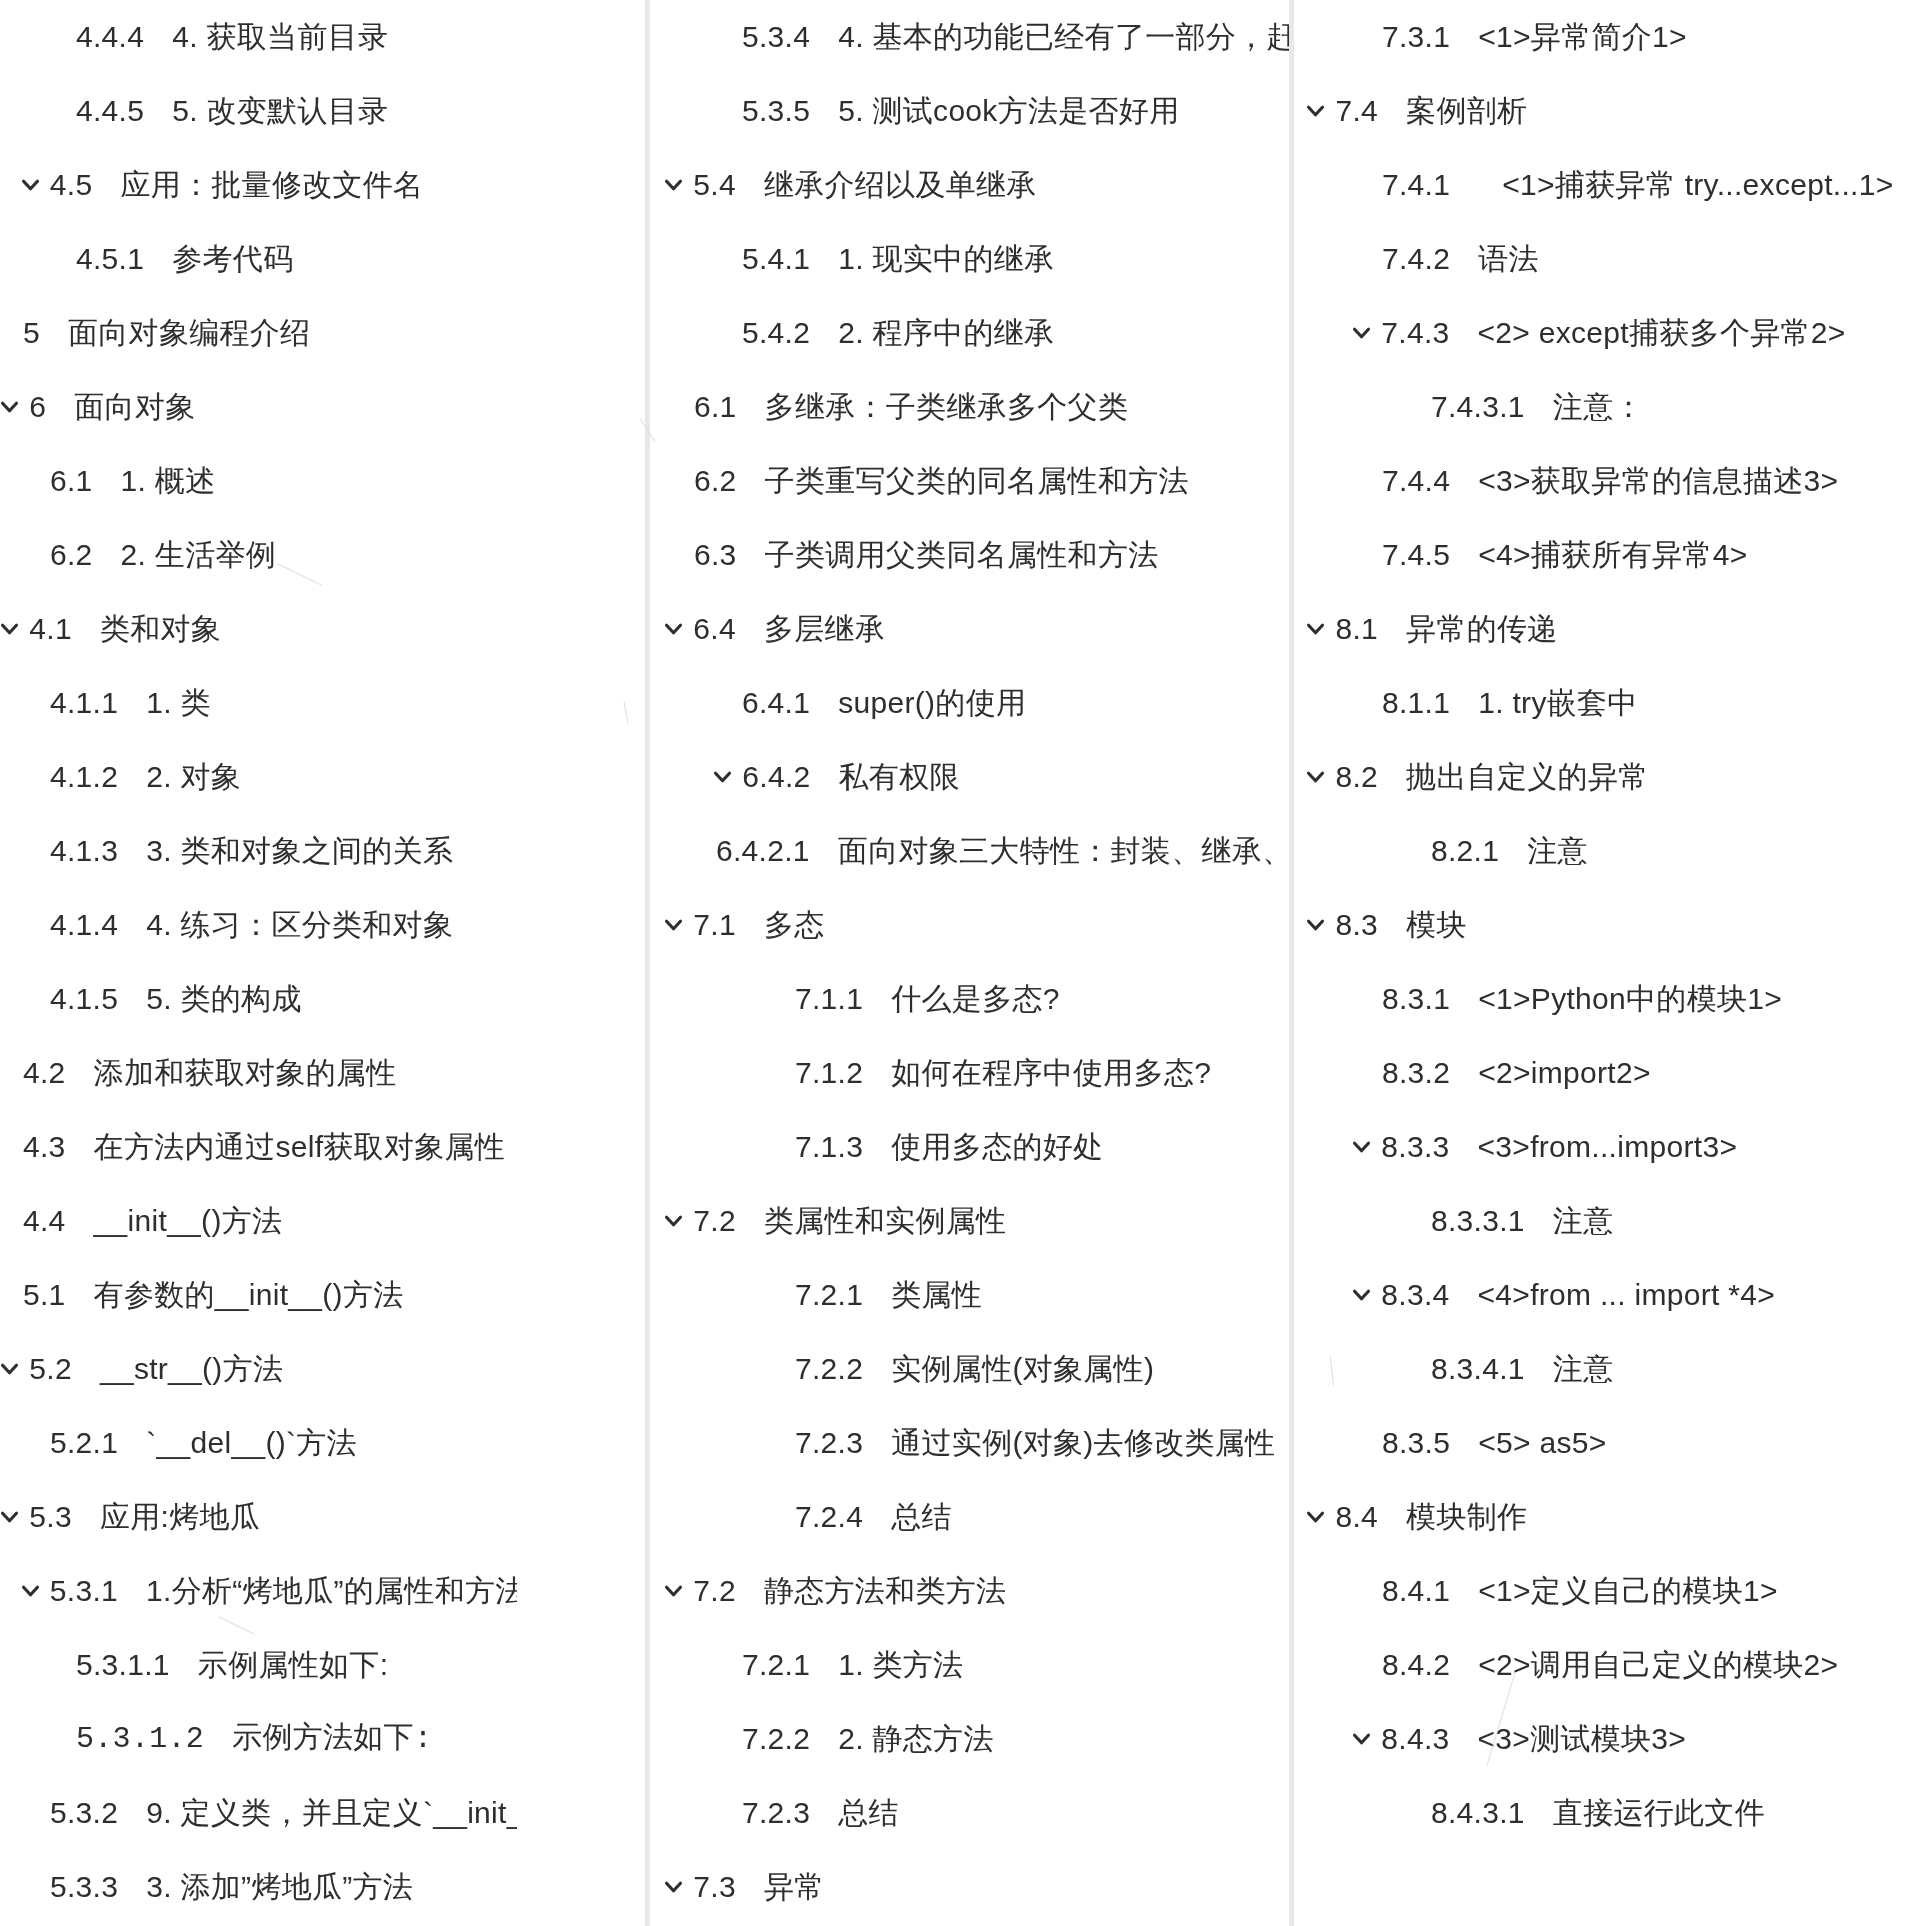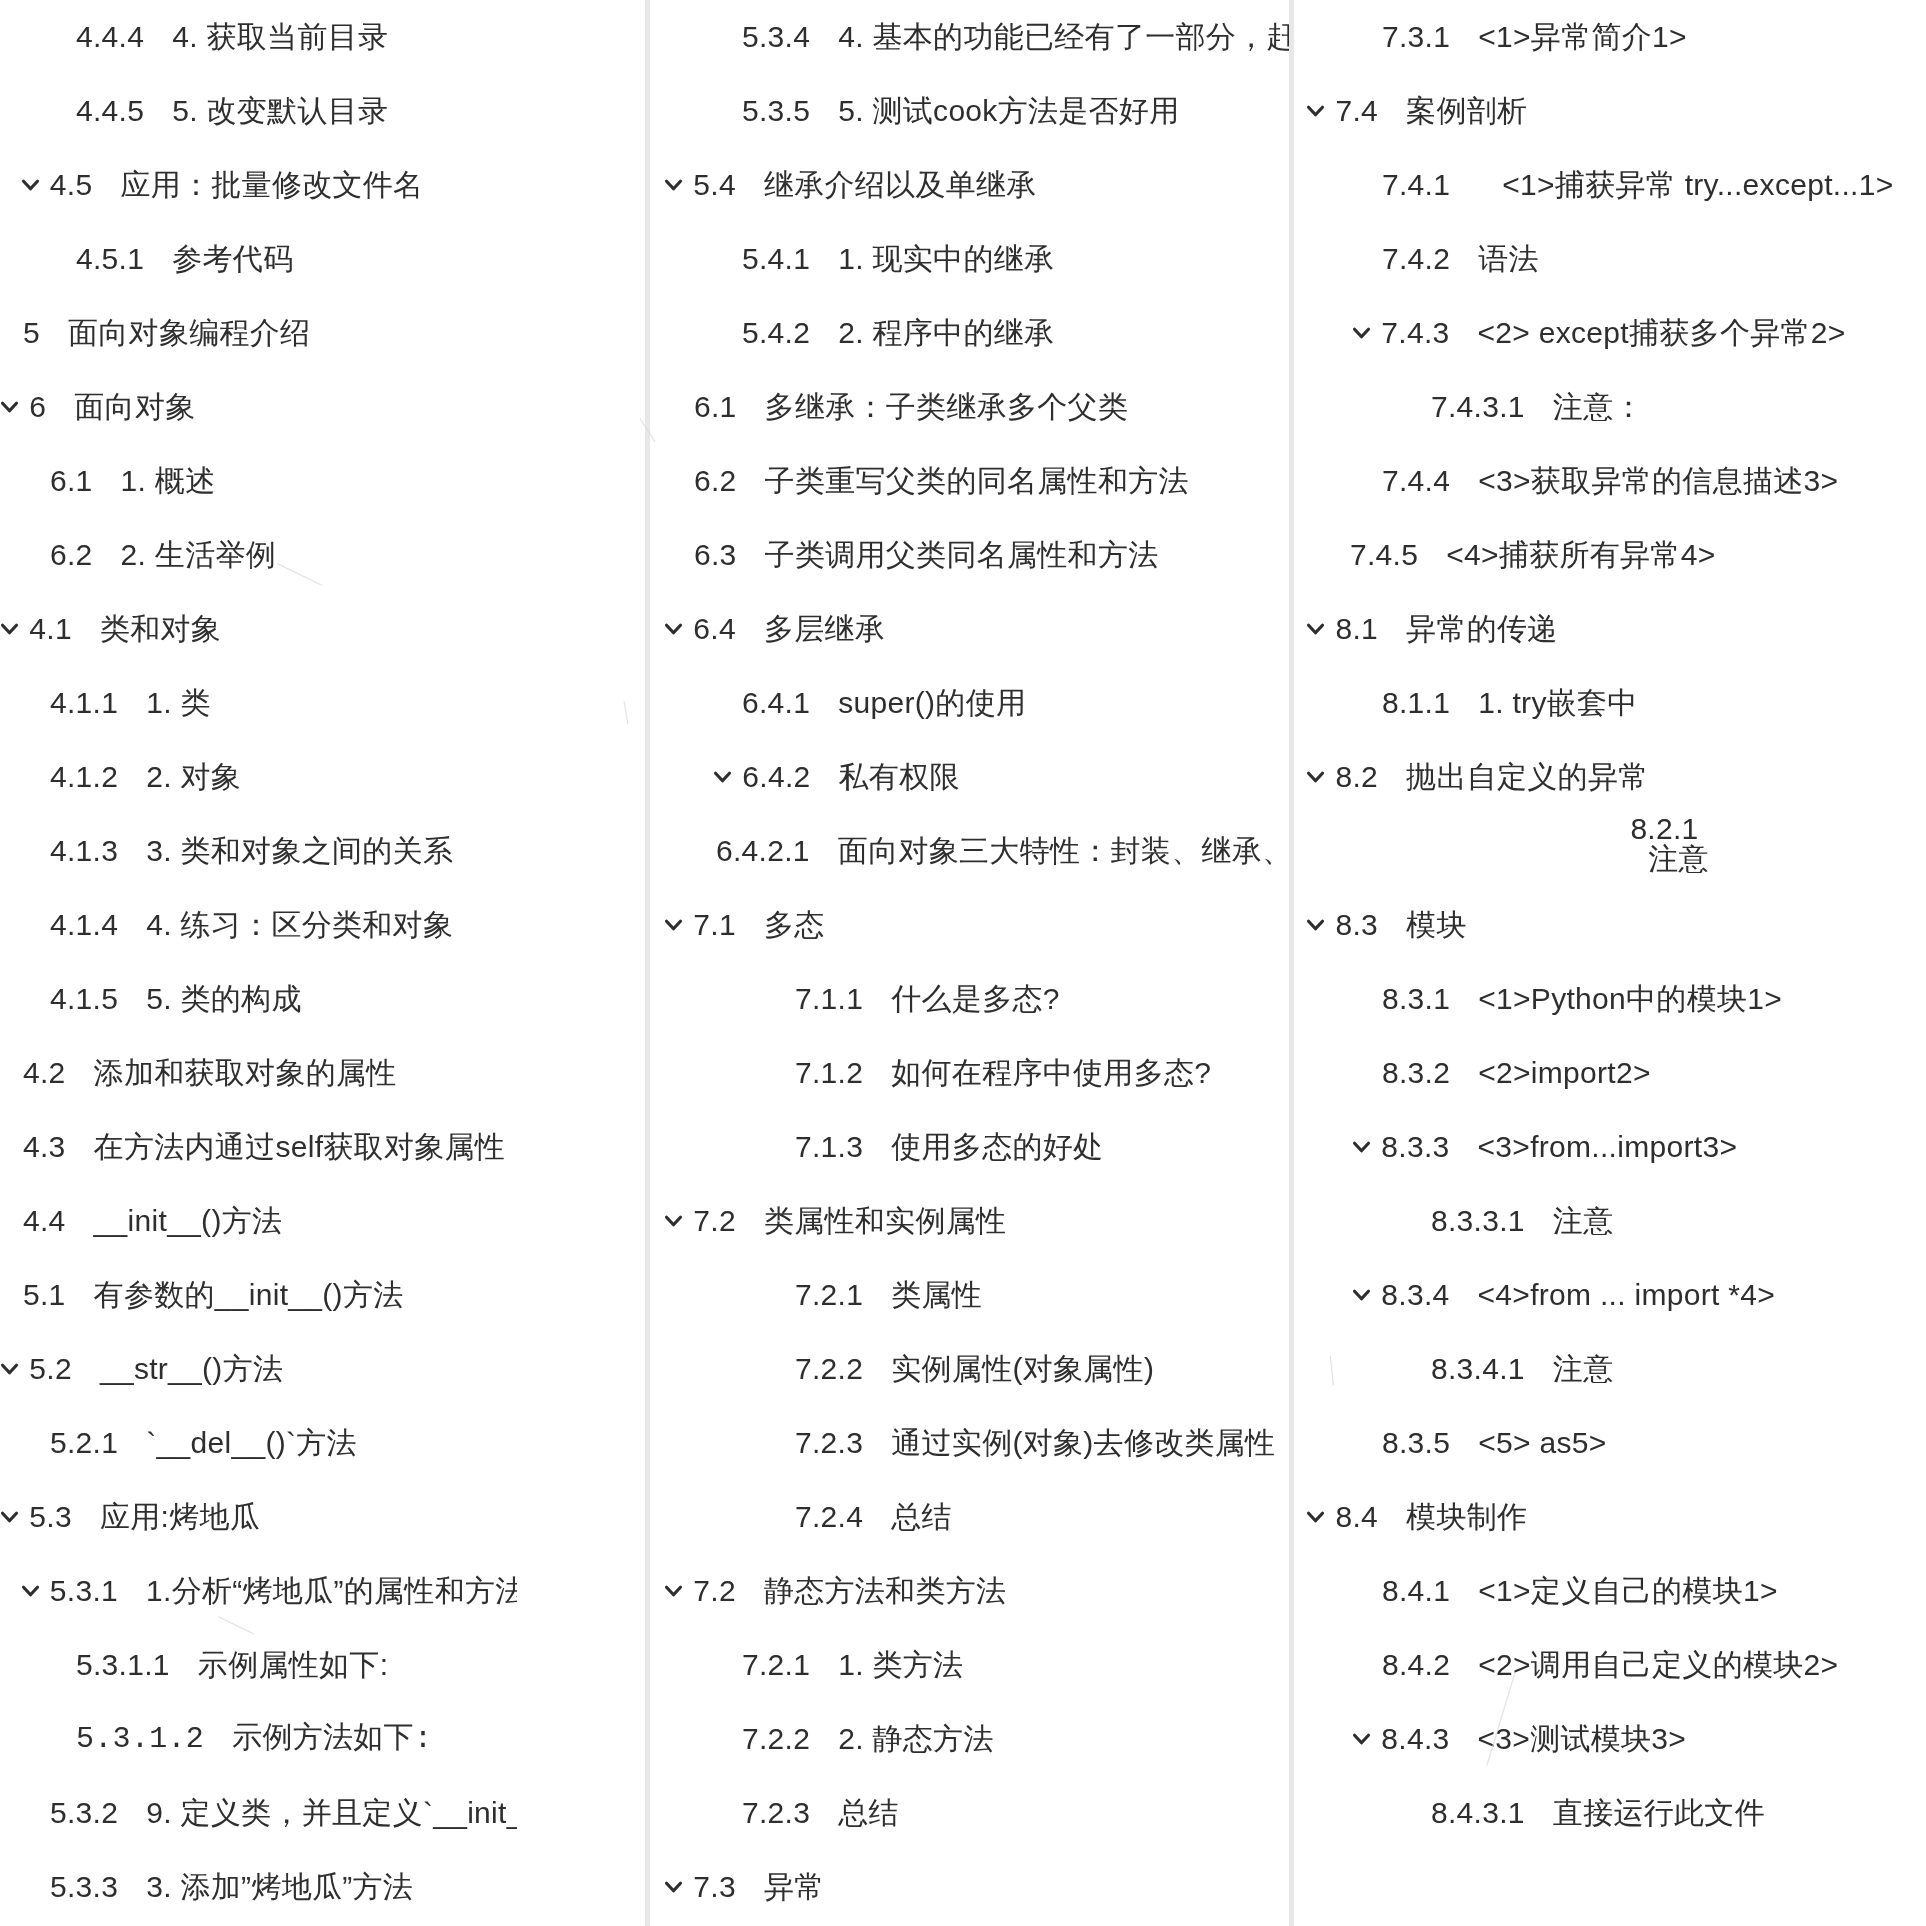--- a/index.html
+++ b/index.html
@@ -379,21 +379,21 @@
         <span class="label">&lt;2&gt; except捕获多个异常2&gt;</span>
       </div>
       <div class="toc-row" style="padding-left: 137px;">
         <span class="num">7.4.3.1</span>
         <span class="label">注意：</span>
       </div>
       <div class="toc-row" style="padding-left: 88px;">
         <span class="num">7.4.4</span>
         <span class="label">&lt;3&gt;获取异常的信息描述3&gt;</span>
       </div>
-      <div class="toc-row" style="padding-left: 56px;">
+      <div class="toc-row" style="padding-left: 88px;">
         <span class="num">7.4.5</span>
         <span class="label">&lt;4&gt;捕获所有异常4&gt;</span>
       </div>
       <div class="toc-row" style="padding-left: 12.2px;">
         <span class="chev">
           <svg width="19" height="14" viewBox="0 0 30 22">
             <polyline points="4,5 15,17 26,5" fill="none" stroke="#2e2e2e" stroke-width="5" stroke-linecap="round" stroke-linejoin="round"></polyline>
           </svg>
         </span>
         <span class="num">8.1</span>
@@ -405,21 +405,21 @@
       </div>
       <div class="toc-row" style="padding-left: 12.2px;">
         <span class="chev">
           <svg width="19" height="14" viewBox="0 0 30 22">
             <polyline points="4,5 15,17 26,5" fill="none" stroke="#2e2e2e" stroke-width="5" stroke-linecap="round" stroke-linejoin="round"></polyline>
           </svg>
         </span>
         <span class="num">8.2</span>
         <span class="label">抛出自定义的异常</span>
       </div>
-      <div class="toc-row" style="padding-left: 137px; flex-direction: column;">
+      <div class="toc-row" style="padding-left: 137px;">
         <span class="num">8.2.1</span>
         <span class="label">注意</span>
       </div>
       <div class="toc-row" style="padding-left: 12.2px;">
         <span class="chev">
           <svg width="19" height="14" viewBox="0 0 30 22">
             <polyline points="4,5 15,17 26,5" fill="none" stroke="#2e2e2e" stroke-width="5" stroke-linecap="round" stroke-linejoin="round"></polyline>
           </svg>
         </span>
         <span class="num">8.3</span>

